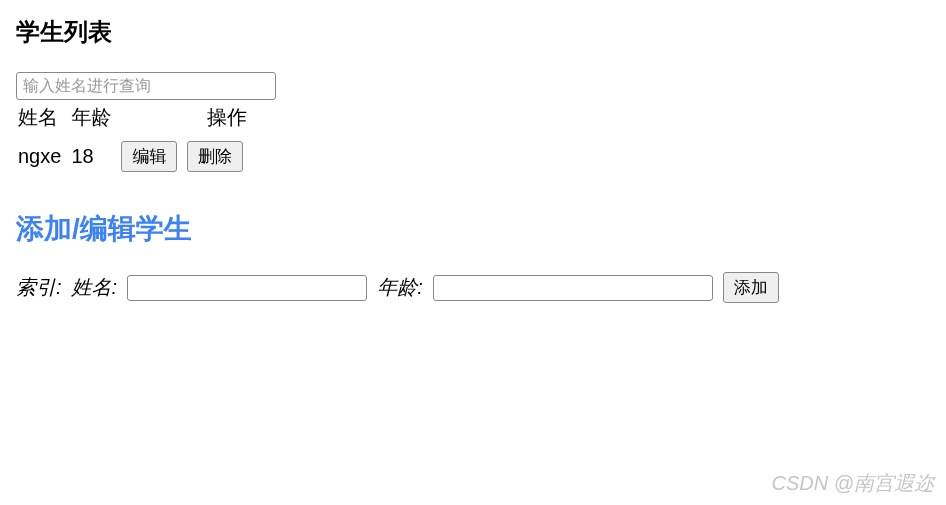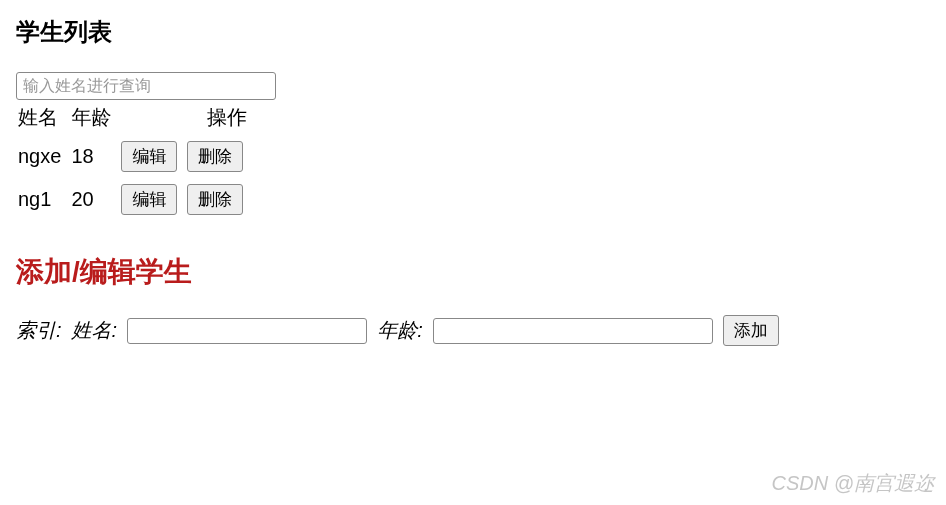--- a/index.html
+++ b/index.html
@@ -17,21 +17,21 @@
     h1 {
       font-size: 24px;
       font-weight: bold;
       margin: 0 0 24px 0;
       color: #000;
     }
     h2 {
       font-size: 28px;
       font-weight: bold;
       margin: 32px 0 24px 0;
-      color: #b91c1c;
+      color: #3b82f6;
     }
     .search-input {
       width: 260px;
       padding: 4px 6px;
       border: 1px solid #888;
       border-radius: 3px;
       font-size: 16px;
       font-family: inherit;
     }
     .search-input::placeholder {
@@ -116,28 +116,20 @@
   </thead>
   <tbody>
     <tr>
       <td>ngxe</td>
       <td>18</td>
       <td>
         <button class="btn">编辑</button>
         <button class="btn">删除</button>
       </td>
     </tr>
-    <tr>
-      <td>ng1</td>
-      <td>20</td>
-      <td>
-        <button class="btn">编辑</button>
-        <button class="btn">删除</button>
-      </td>
-    </tr>
   </tbody>
 </table>
 
 <h2>添加/编辑学生</h2>
 
 <div class="form-row">
   <span class="form-label">索引:</span>
   <span class="form-label">姓名:</span>
   <input type="text" class="text-input name-input" value="" style="">
   <span class="form-label">年龄:</span>

